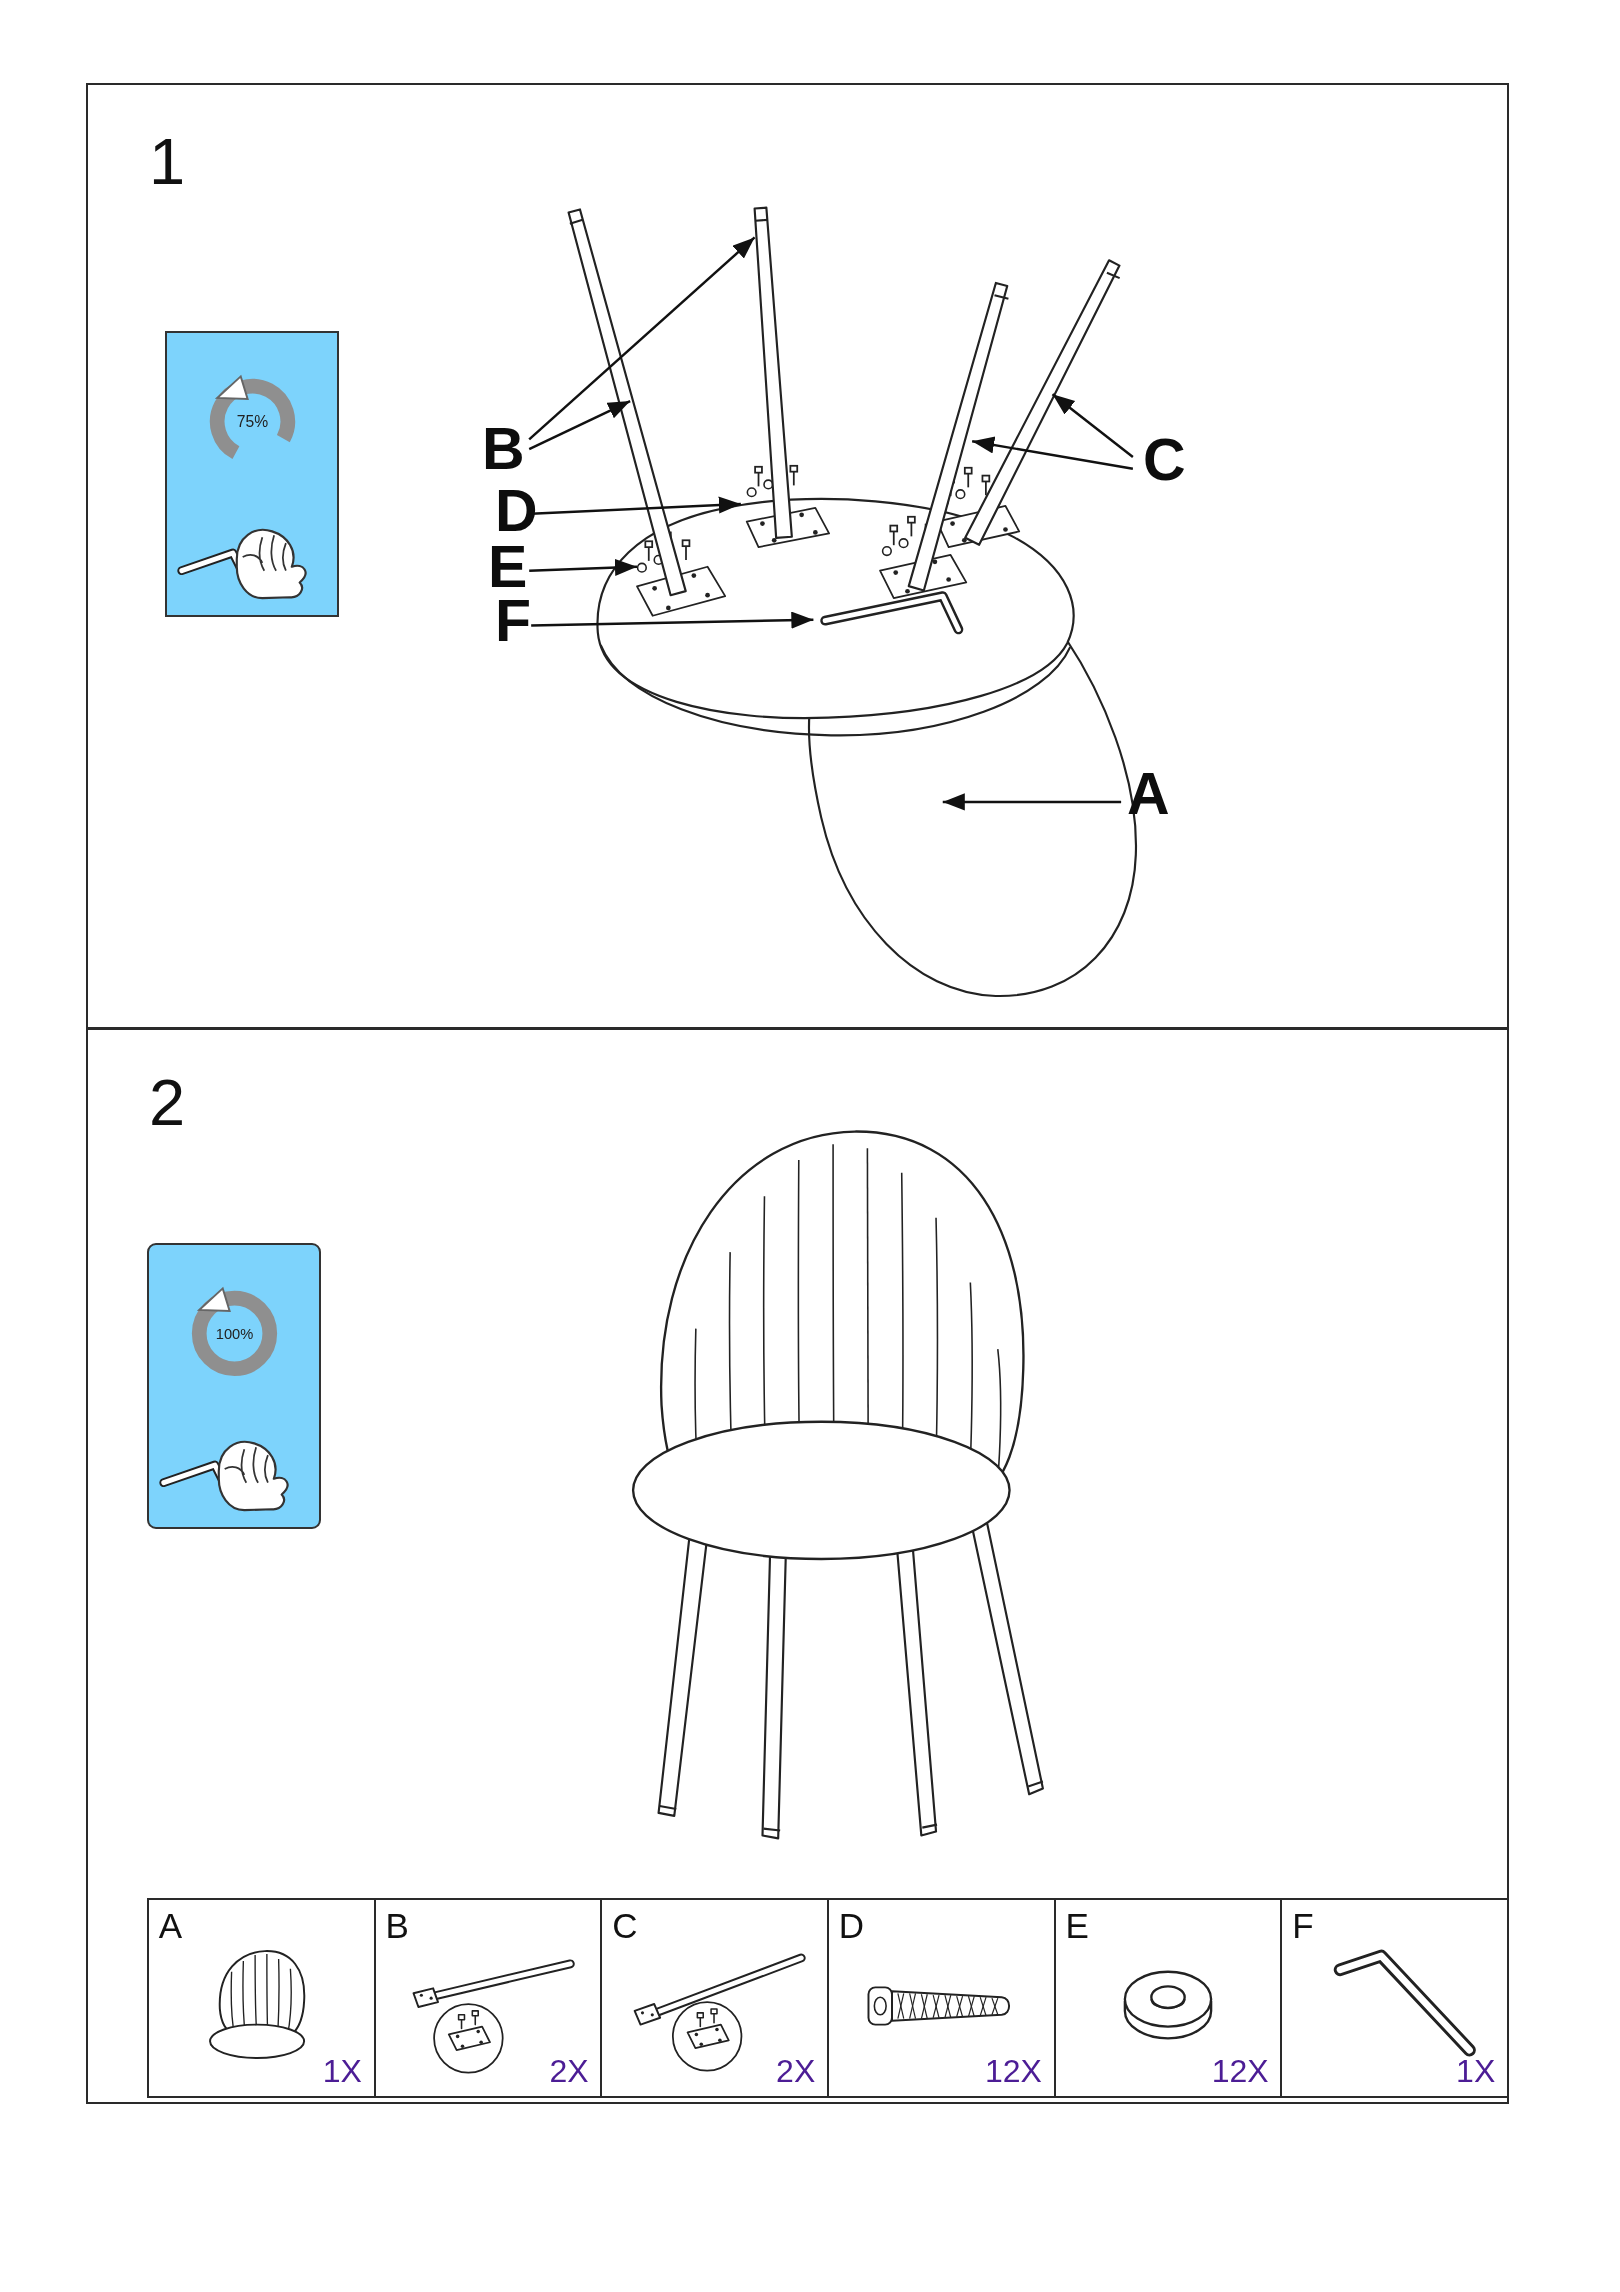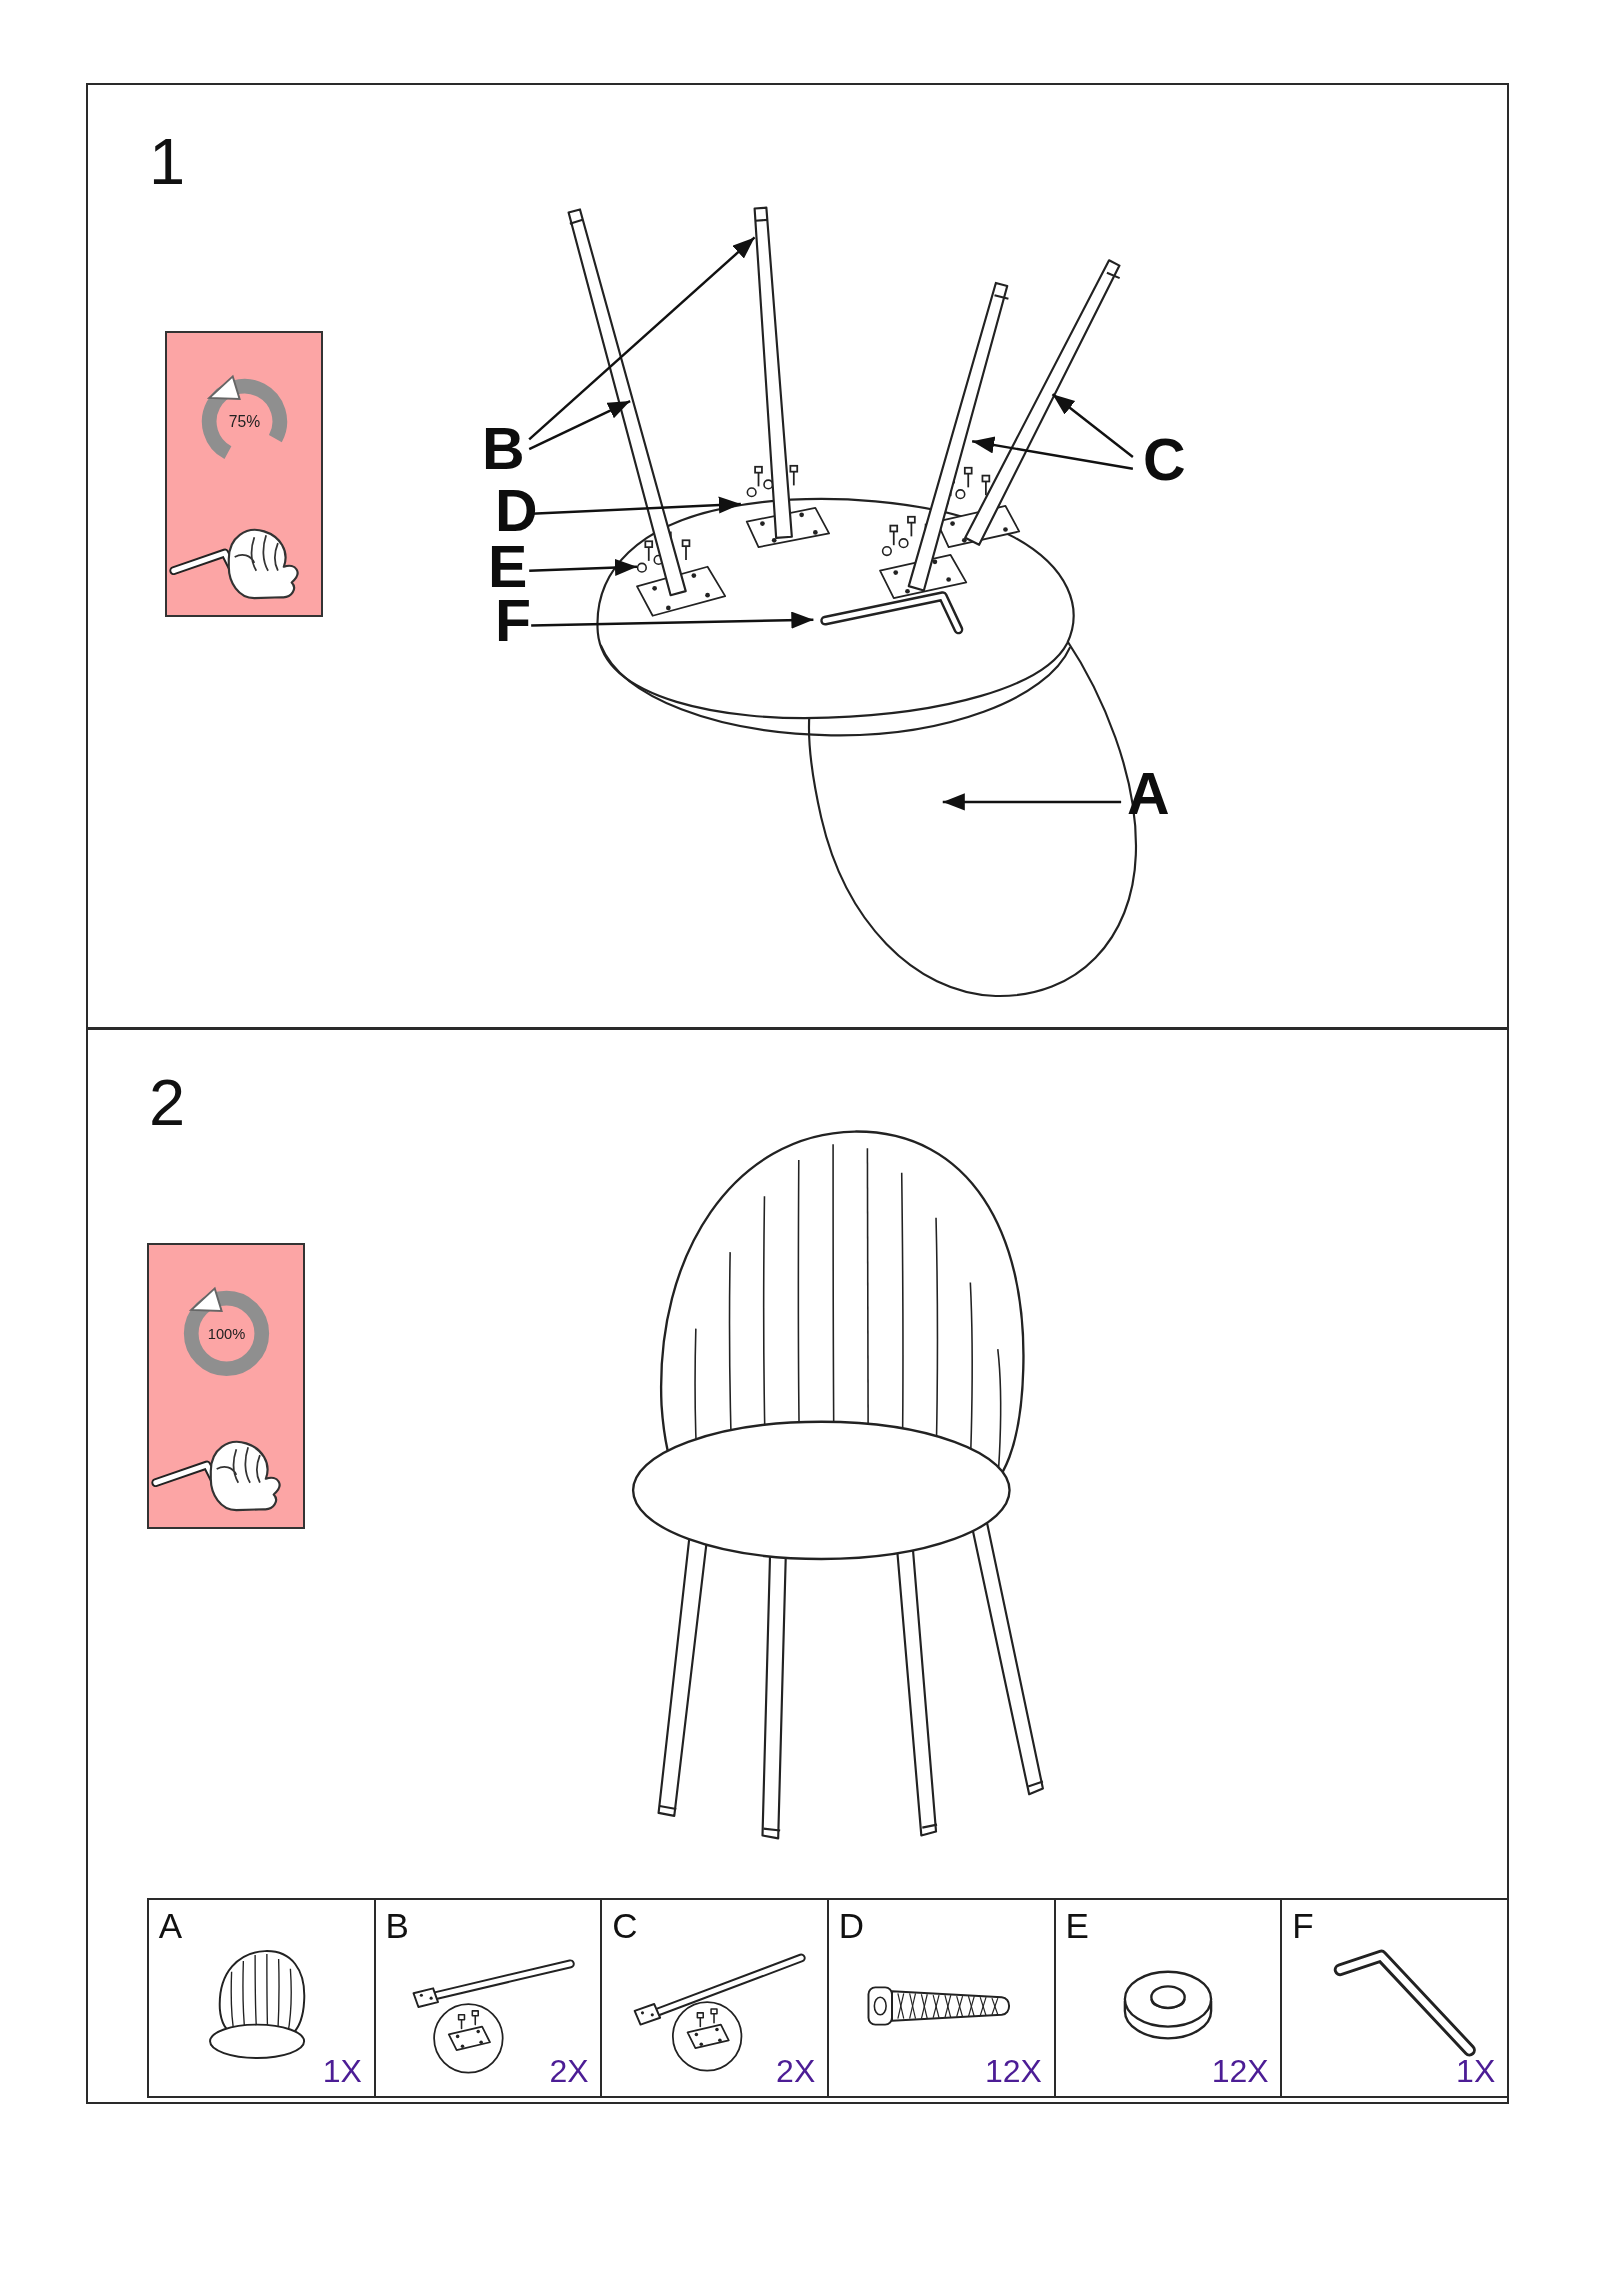--- a/index.html
+++ b/index.html
@@ -3,21 +3,21 @@
 <meta charset="utf-8">
 <style>
   * { margin:0; padding:0; box-sizing:border-box; }
   html,body { background:#ffffff; }
   body { font-family:"Liberation Sans", sans-serif; }
   .page { position:relative; width:1620px; height:2293px; background:#fff; color:#111; overflow:hidden; }
   .abs { position:absolute; }
   .frame { position:absolute; left:86px; top:83px; width:1423px; height:2021px; border:2.9px solid #2a2a2a; }
   .divider { position:absolute; left:86px; top:1027px; width:1423px; height:2.9px; background:#2a2a2a; }
   .step-num { position:absolute; font-size:65px; font-weight:400; color:#111; line-height:1; }
-  .tool-box { position:absolute; width:158px; height:286px; border:2px solid #333; background:#fca5a5;
+  .tool-box { position:absolute; width:174px; height:286px; border:2px solid #333; background:#7dd3fc;
               display:flex; flex-direction:column; align-items:center; padding-top:13.7px; }
   .callout { position:absolute; font-size:59px; font-weight:700; color:#0d0d0d; line-height:1; }
   .parts { position:absolute; left:147px; top:1898px; width:1362px; height:200px; border:2px solid #2a2a2a;
            display:flex; background:#fff; }
   .part-cell { flex:1 1 0; position:relative; border-right:2px solid #2a2a2a; }
   .part-cell:last-child { border-right:none; }
   .part-letter { position:absolute; left:9.8px; top:5.9px; font-size:35px; color:#111; }
   .part-qty { position:absolute; right:11.8px; bottom:5.9px; font-size:32px; color:#4c1d95; }
   .part-icon { position:absolute; left:50%; top:54%; transform:translate(-50%,-50%); }
   svg text { font-family:"Liberation Sans", sans-serif; }
@@ -180,21 +180,21 @@
     <div class="callout" style="left:495px; top:482px;">D</div>
     <div class="callout" style="left:488px; top:538px;">E</div>
     <div class="callout" style="left:495px; top:592px;">F</div>
     <div class="callout" style="left:1143px; top:431px;">C</div>
     <div class="callout" style="left:1127px; top:765px;">A</div>
   </div>
 
   <div>
     <div class="step-num" style="left:149px; top:1070px;">2</div>
 
-    <div class="tool-box" style="left:147px; top:1243px;">
+    <div class="tool-box" style="left:147px; top:1243px;border-radius:9px;">
       <svg width="169" height="147" viewBox="0 0 172 150">
         <g transform="translate(86,76)">
           <circle r="36" fill="none" stroke="#8f8f8f" stroke-width="15"></circle>
           <path d="M-36,-24 L-12,-46 L-5,-23 Z" fill="#ffffff" stroke="#666" stroke-width="2"></path>
           <text y="6" text-anchor="middle" font-size="15" fill="#222">100%</text>
         </g>
       </svg>
       <svg width="169" height="118" viewBox="0 0 172 120">
         <path d="M14,78 L66,60 L84,96" stroke="#222" stroke-width="9" fill="none" stroke-linecap="round" stroke-linejoin="round"></path>
         <path d="M14,78 L66,60 L84,96" stroke="#fff" stroke-width="5" fill="none" stroke-linecap="round" stroke-linejoin="round"></path>

